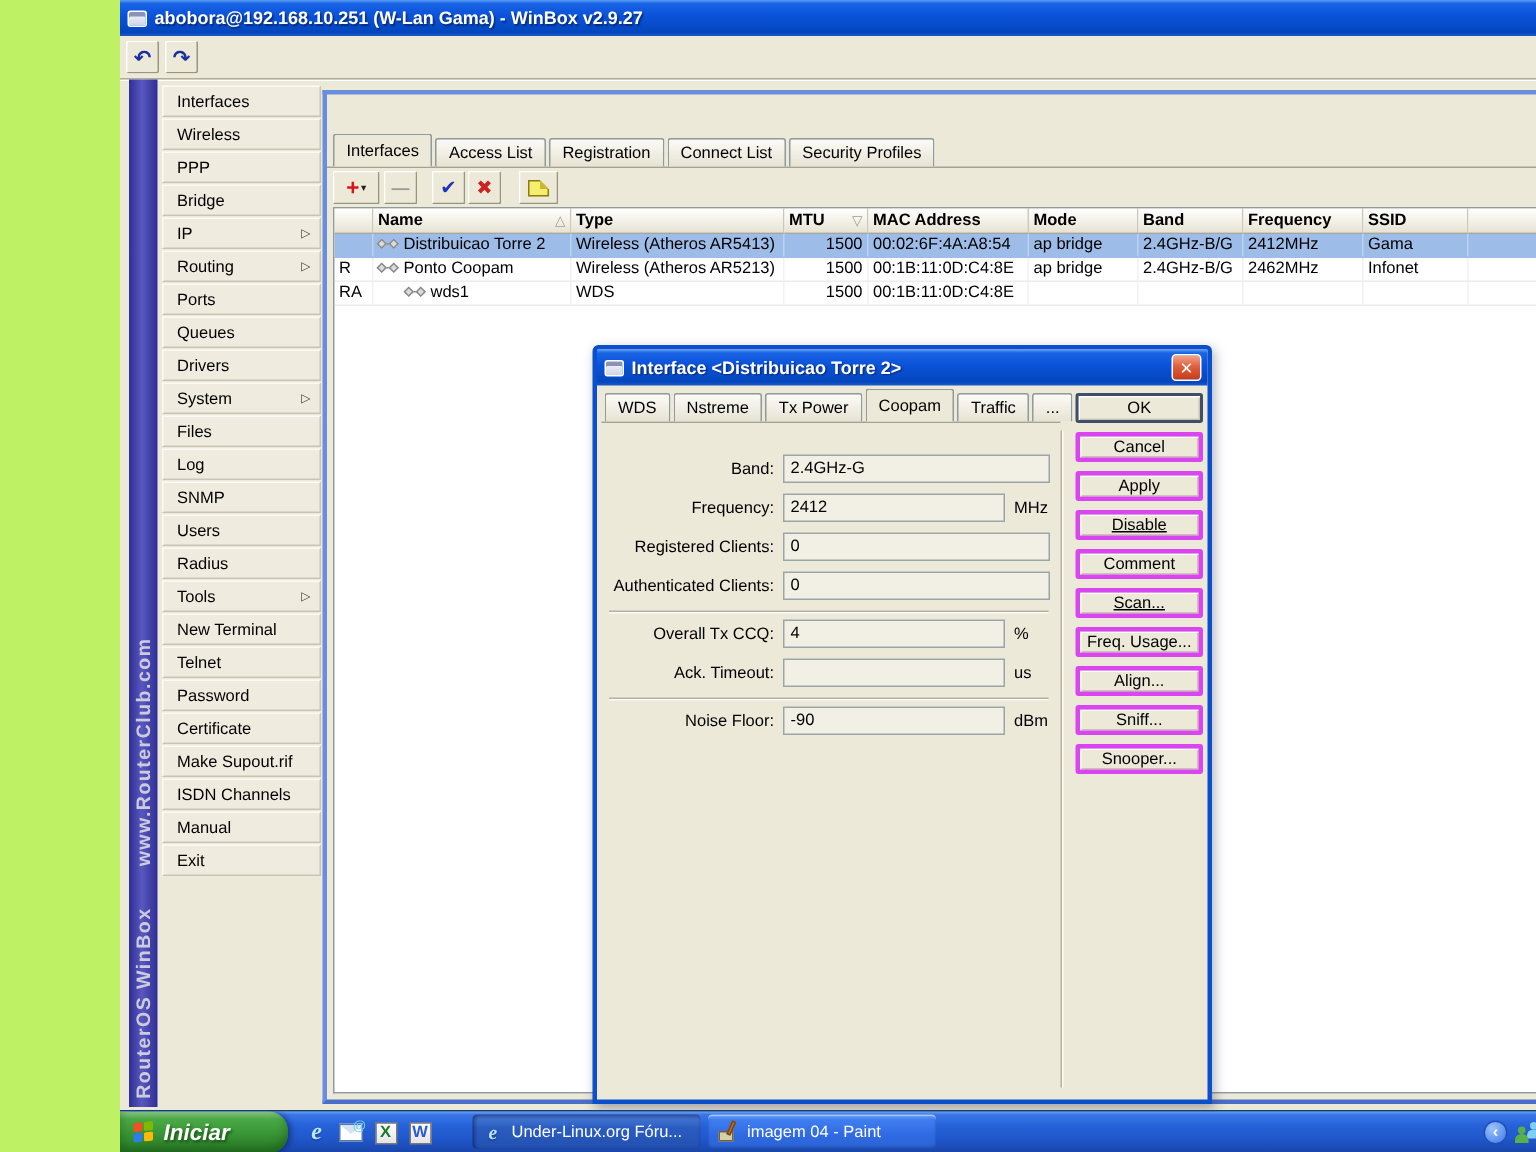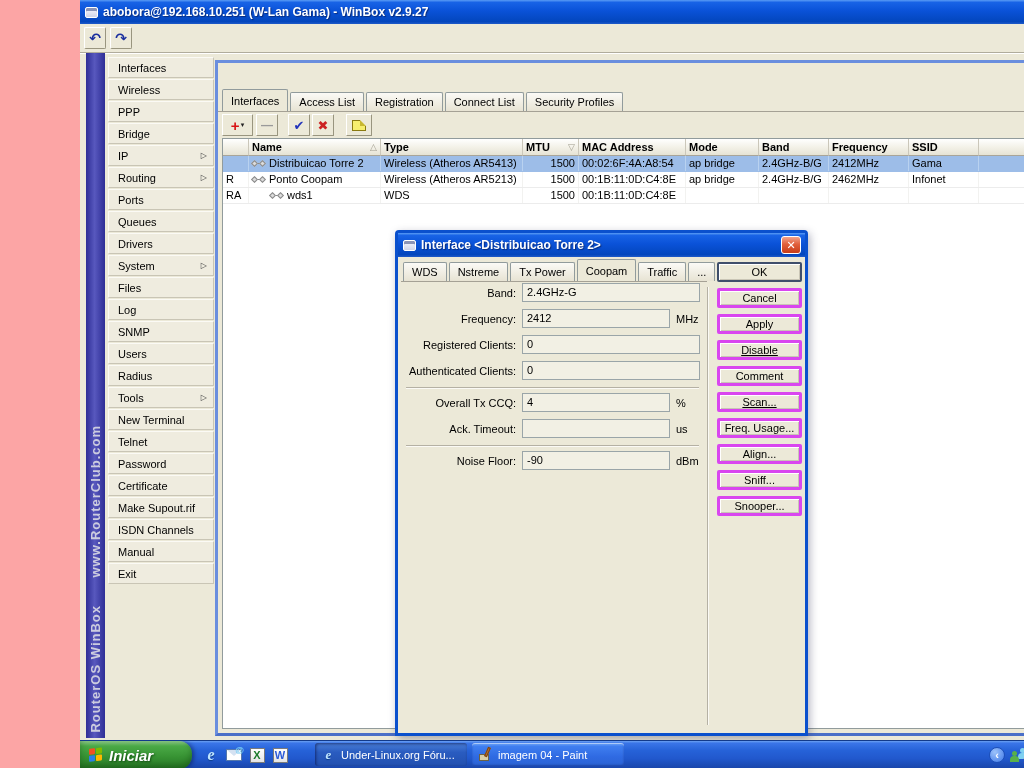--- a/index.html
+++ b/index.html
@@ -1,17 +1,17 @@
 <!DOCTYPE html>
 <html><head>
 <meta charset="utf-8">
 <style>
   *{margin:0;padding:0;box-sizing:border-box;}
   body{background:#fff;font-family:"Liberation Sans","DejaVu Sans",sans-serif;}
-  #screen{position:relative;width:1024px;height:768px;background:#fca5a5;overflow:hidden;font-size:11px;color:#000;}
+  #screen{position:relative;width:1024px;height:768px;background:#bef264;overflow:hidden;font-size:11px;color:#000;}
   .abs{position:absolute;}
 
   
   .xp-title{display:flex;align-items:center;gap:5px;padding:0 5px;height:24px;color:#fff;font-weight:bold;font-size:12px;text-shadow:1px 1px 1px rgba(10,30,90,.7);white-space:nowrap;overflow:hidden;}
   .grad-active{background:linear-gradient(180deg,#5a9cf5 0%,#1863e6 10%,#0a52d8 45%,#0346bd 90%,#1f5ac8 100%);}
   .grad-inactive{background:linear-gradient(180deg,#c3d2f2 0%,#93ade8 18%,#7e9ce2 55%,#7593da 100%);}
   .title-ico{width:13px;height:11px;flex:none;background:linear-gradient(#f8f8ff,#cfd4e8);border:1px solid #fff;border-radius:2px;box-shadow:inset 0 3px 0 rgba(120,130,170,.85);}
 
   
   #main-win{left:80px;top:0;width:944px;height:740px;background:#ECE9D8;}
@@ -70,21 +70,21 @@
   .if-icon .dl{width:3px;height:1px;background:#8a8a8a;}
   .indent{display:inline-block;width:18px;}
 
   
   #dlg{left:395px;top:230px;width:413px;height:506px;border:3px solid #0a50cd;border-radius:4px 4px 0 0;background:#ECE9D8;box-shadow:2px 3px 8px rgba(40,40,80,.35);}
   #dlg-title{height:24px;padding-right:26px;}
   .close-btn{position:absolute;right:4px;top:3px;width:20px;height:18px;border:1px solid #fff;border-radius:3px;background:linear-gradient(180deg,#f2a38c 0%,#e1603c 45%,#c83c18 100%);color:#fff;font-size:11px;font-weight:bold;display:flex;align-items:center;justify-content:center;text-shadow:none;cursor:default;}
   #dlg-body{position:absolute;left:0;right:0;top:24px;bottom:0;}
   #dlg-tabs{position:absolute;left:5px;top:2px;display:flex;align-items:flex-end;z-index:2;}
   #dlg-underline{left:3px;width:306px;top:24px;}
-  #dlg-fields{position:absolute;left:0;top:26px;width:309px;padding-top:0;}
+  #dlg-fields{position:absolute;left:0;top:26px;width:309px;padding-top:20px;}
   .frow{display:flex;align-items:center;height:19px;margin-bottom:7px;}
   .flabel{width:118px;text-align:right;margin-right:6px;white-space:nowrap;}
   .fbox{width:178px;height:19px;border:1px solid #9aa5a8;background:#f2f0e4;padding:2px 4px;line-height:13px;overflow:hidden;}
   .fbox.short{width:148px;}
   .funit{margin-left:6px;}
   .hsep{height:2px;margin:5px 8px 4px 8px;border-top:1px solid #b5b1a4;border-bottom:1px solid #fbfaf5;}
   #dlg-vsep{position:absolute;left:309px;top:30px;bottom:8px;width:2px;background:linear-gradient(90deg,#b5b1a4 50%,#fbfaf5 50%);}
   #dlg-btns{position:absolute;left:319px;top:5px;width:85px;}
   .dbtn{height:20px;margin-bottom:6px;background:#ece9d8;border:3px solid #d946ef;border-radius:2px;display:flex;align-items:center;justify-content:center;box-shadow:inset 1px 1px 0 #fff,inset -1px -1px 0 #c9c5b5;cursor:default;}
   .dbtn.default{border:2px solid #3f4e6b;}

